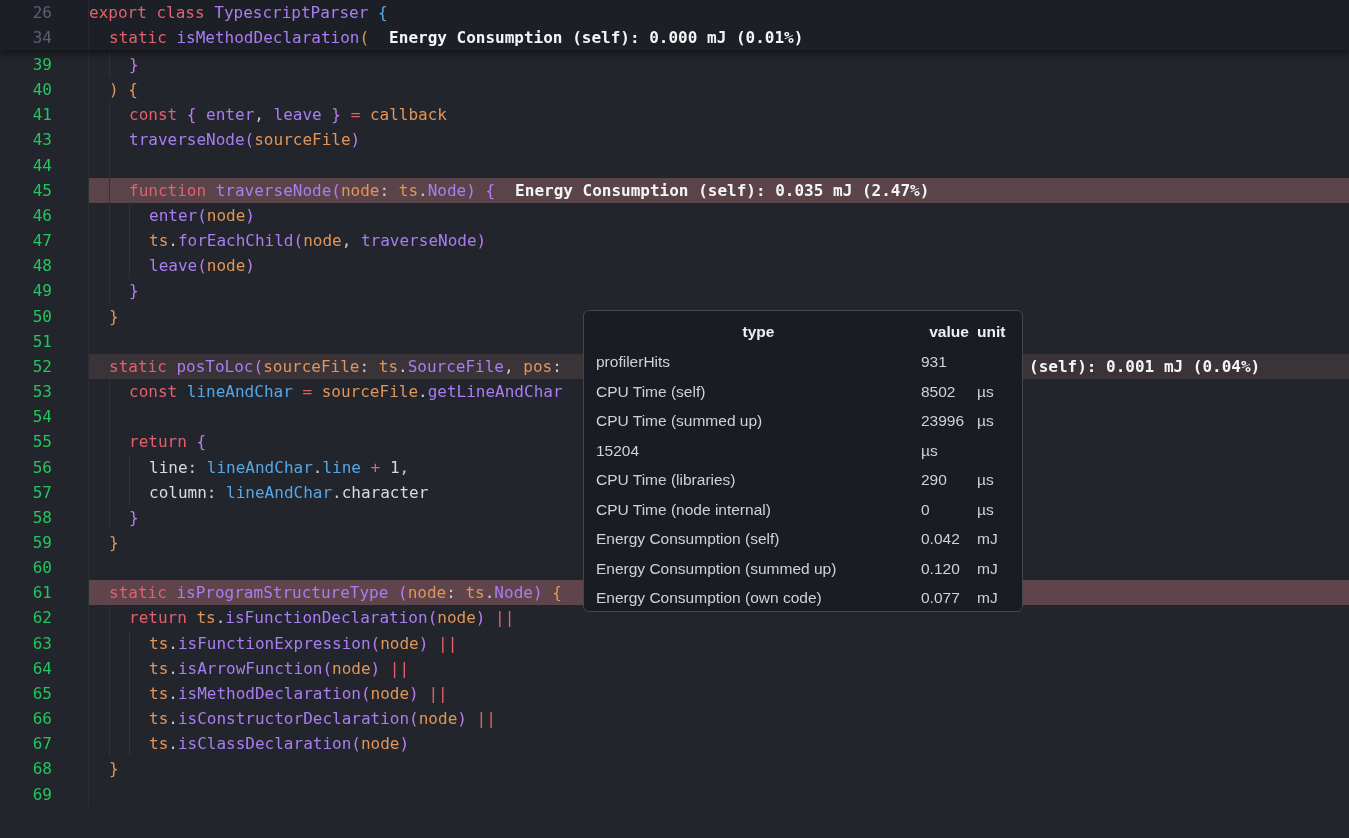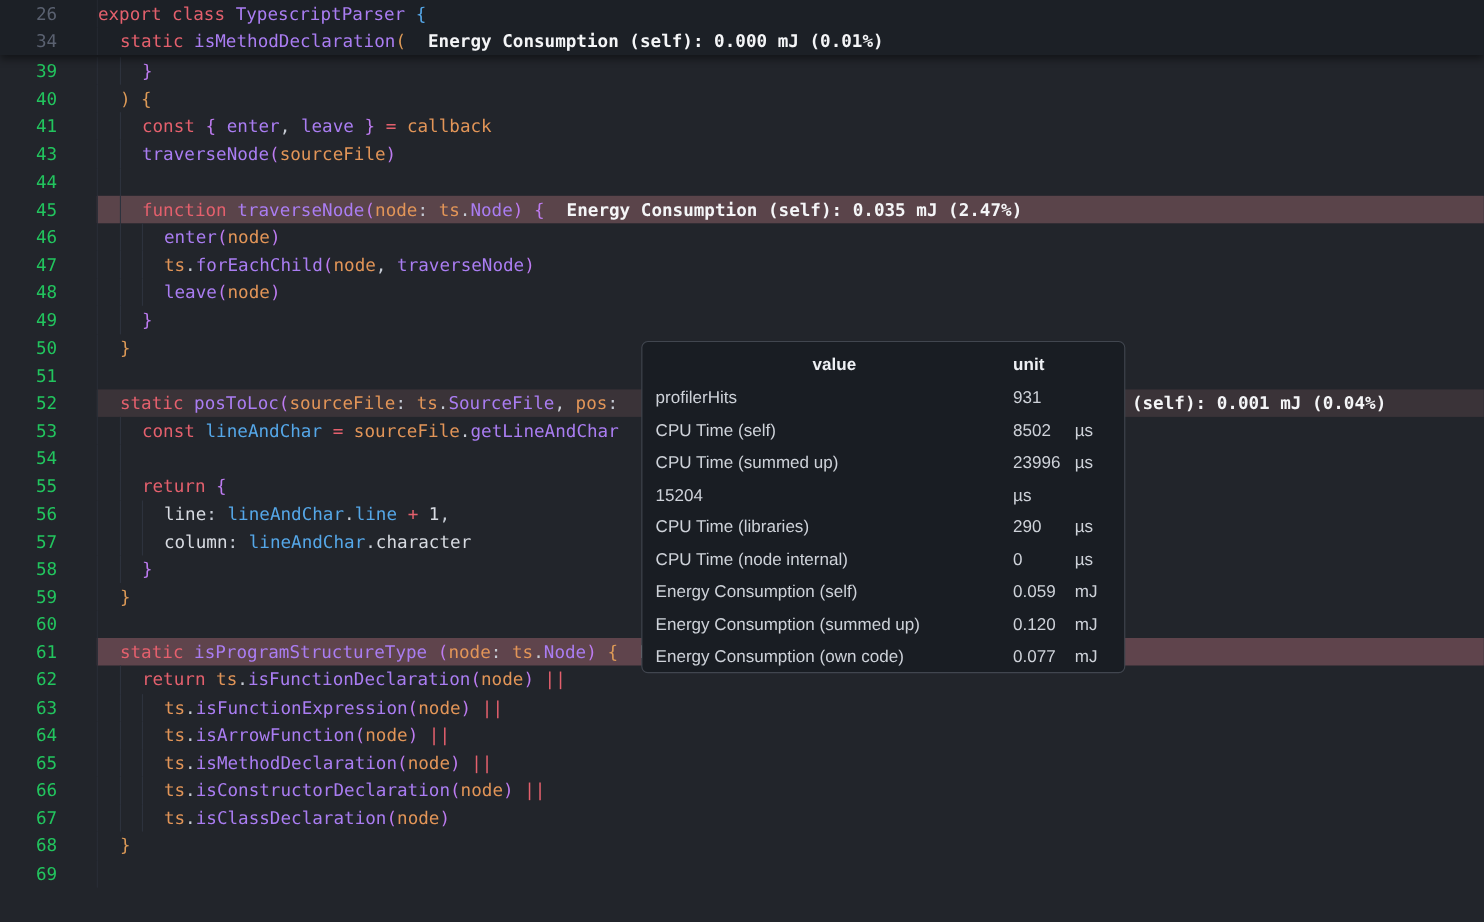--- a/index.html
+++ b/index.html
@@ -181,20 +181,21 @@
         <div class="code"><span class="toks" style="padding-left: 0px;"><span style="color: rgb(228, 96, 109);">export</span><span style="color: rgb(216, 219, 226);"> </span><span style="color: rgb(228, 96, 109);">class</span><span style="color: rgb(216, 219, 226);"> </span><span style="color: rgb(170, 125, 242);">TypescriptParser</span><span style="color: rgb(216, 219, 226);"> </span><span style="color: rgb(85, 167, 232);">{</span></span></div>
       </div>
       <div class="row">
         <div class="gutter">34</div>
         <div class="code"><span class="toks" style="padding-left: 20px;"><span style="color: rgb(228, 96, 109);">static</span><span style="color: rgb(216, 219, 226);"> </span><span style="color: rgb(170, 125, 242);">isMethodDeclaration</span><span style="color: rgb(221, 154, 87);">(</span></span><span class="ann">Energy Consumption (self): 0.000 mJ (0.01%)</span></div>
       </div>
     </div>
 
   <div class="tooltip">
     <div class="t-head">
+      <div class="h-type">type</div>
       <div class="h-value">value</div>
       <div class="h-unit">unit</div>
     </div>
     <div id="tooltip-rows">
         <div class="t-row">
           <div>profilerHits</div>
           <div>931</div>
           <div></div>
         </div>
         <div class="t-row">
@@ -216,21 +217,21 @@
           <div>290</div>
           <div>µs</div>
         </div>
         <div class="t-row">
           <div>CPU Time (node internal)</div>
           <div>0</div>
           <div>µs</div>
         </div>
         <div class="t-row">
           <div>Energy Consumption (self)</div>
-          <div>0.059</div>
+          <div>0.042</div>
           <div>mJ</div>
         </div>
         <div class="t-row">
           <div>Energy Consumption (summed up)</div>
           <div>0.120</div>
           <div>mJ</div>
         </div>
         <div class="t-row">
           <div>Energy Consumption (own code)</div>
           <div>0.077</div>

